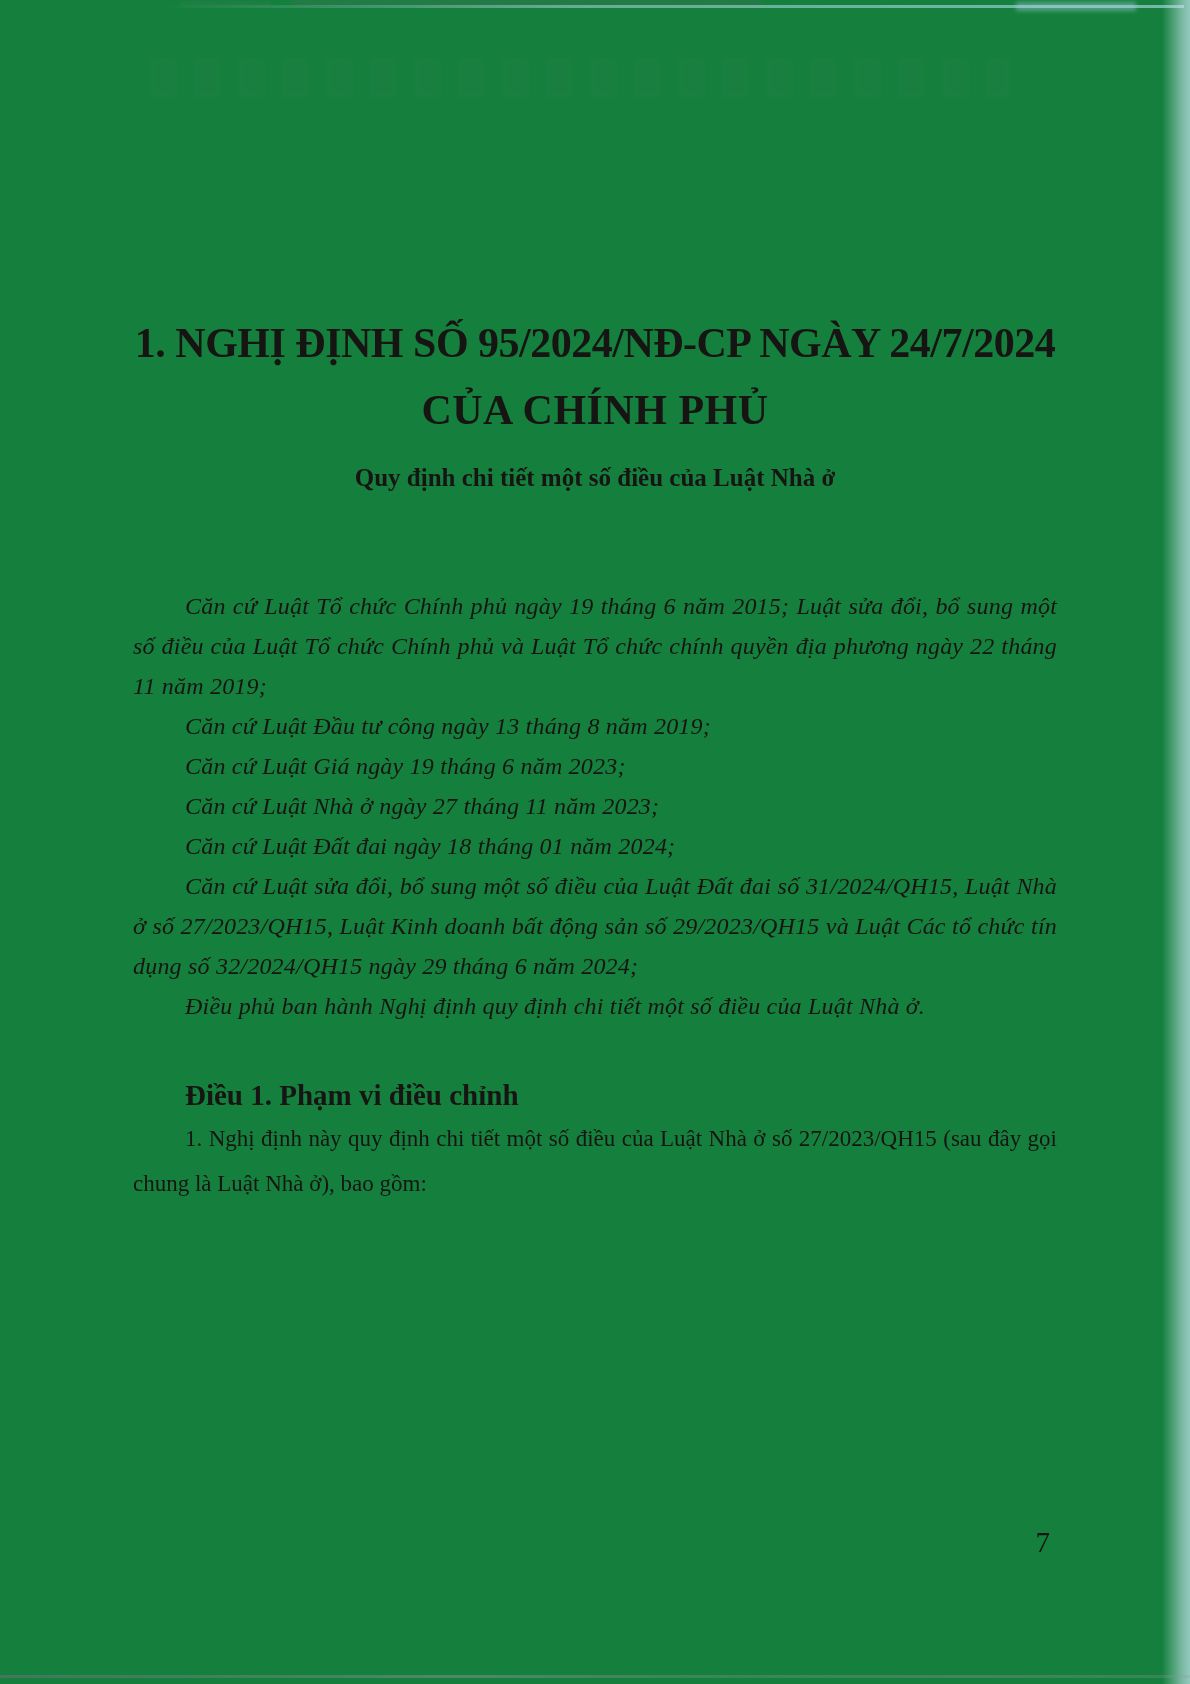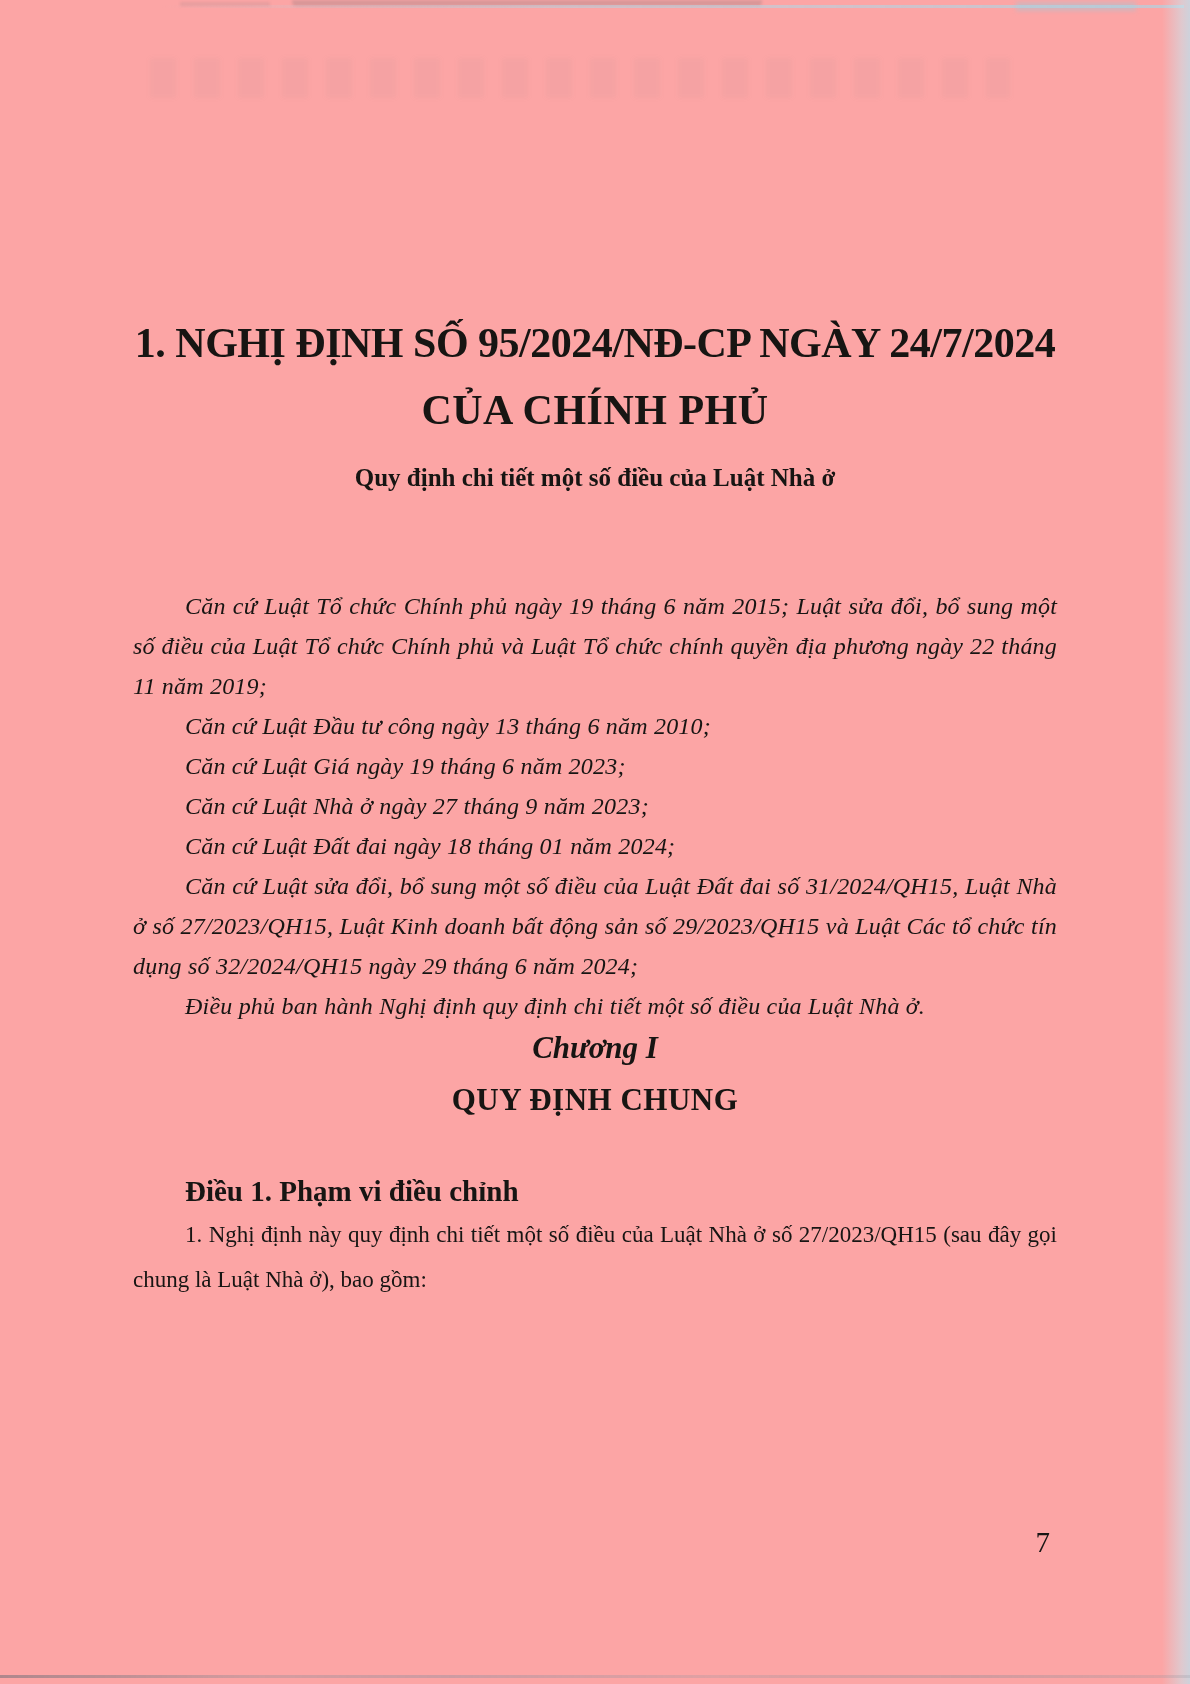--- a/index.html
+++ b/index.html
@@ -6,21 +6,21 @@
   html, body {
     margin: 0;
     padding: 0;
     background: #ffffff;
   }
   .page {
     position: relative;
     width: 1190px;
     height: 1684px;
     margin: 0 auto;
-    background: #fca5a5;
+    background: #15803d;
     overflow: hidden;
     font-family: "Liberation Serif", "DejaVu Serif", serif;
     color: #171513;
     -webkit-font-smoothing: antialiased;
   }
 
   
   .smudge-top-left {
     position: absolute; top: 0; left: 292px; width: 470px; height: 6px;
     background: rgba(95,102,106,0.22);
@@ -136,32 +136,28 @@
   <div class="content">
 
     <div class="title-block">
       <p class="title-line-1">1. NGHỊ ĐỊNH SỐ 95/2024/NĐ-CP NGÀY 24/7/2024</p>
       <p class="title-line-2">CỦA CHÍNH PHỦ</p>
       <p class="title-line-3">Quy định chi tiết một số điều của Luật Nhà ở</p>
     </div>
 
     <div class="preamble">
       <p>Căn cứ Luật Tổ chức Chính phủ ngày 19 tháng 6 năm 2015; Luật sửa đổi, bổ sung một số điều của Luật Tổ chức Chính phủ và Luật Tổ chức chính quyền địa phương ngày 22 tháng 11 năm 2019;</p>
-      <p>Căn cứ Luật Đầu tư công ngày 13 tháng 6 năm 2010;</p>
+      <p>Căn cứ Luật Đầu tư công ngày 13 tháng 8 năm 2019;</p>
       <p>Căn cứ Luật Giá ngày 19 tháng 6 năm 2023;</p>
-      <p>Căn cứ Luật Nhà ở ngày 27 tháng 9 năm 2023;</p>
+      <p>Căn cứ Luật Nhà ở ngày 27 tháng 11 năm 2023;</p>
       <p>Căn cứ Luật Đất đai ngày 18 tháng 01 năm 2024;</p>
       <p>Căn cứ Luật sửa đổi, bổ sung một số điều của Luật Đất đai số 31/2024/QH15, Luật Nhà ở số 27/2023/QH15, Luật Kinh doanh bất động sản số 29/2023/QH15 và Luật Các tổ chức tín dụng số 32/2024/QH15 ngày 29 tháng 6 năm 2024;</p>
       <p>Điều phủ ban hành Nghị định quy định chi tiết một số điều của Luật Nhà ở.</p>
     </div>
 
-    <div class="chapter-block">
-      <p class="chapter-number">Chương I</p>
-      <p class="chapter-title">QUY ĐỊNH CHUNG</p>
-    </div>
 
     <p class="article-heading">Điều 1. Phạm vi điều chỉnh</p>
     <div class="article-body">
       <p>1. Nghị định này quy định chi tiết một số điều của Luật Nhà ở số 27/2023/QH15 (sau đây gọi chung là Luật Nhà ở), bao gồm:</p>
     </div>
 
   </div>
 
   <div class="page-number">7</div>
 

